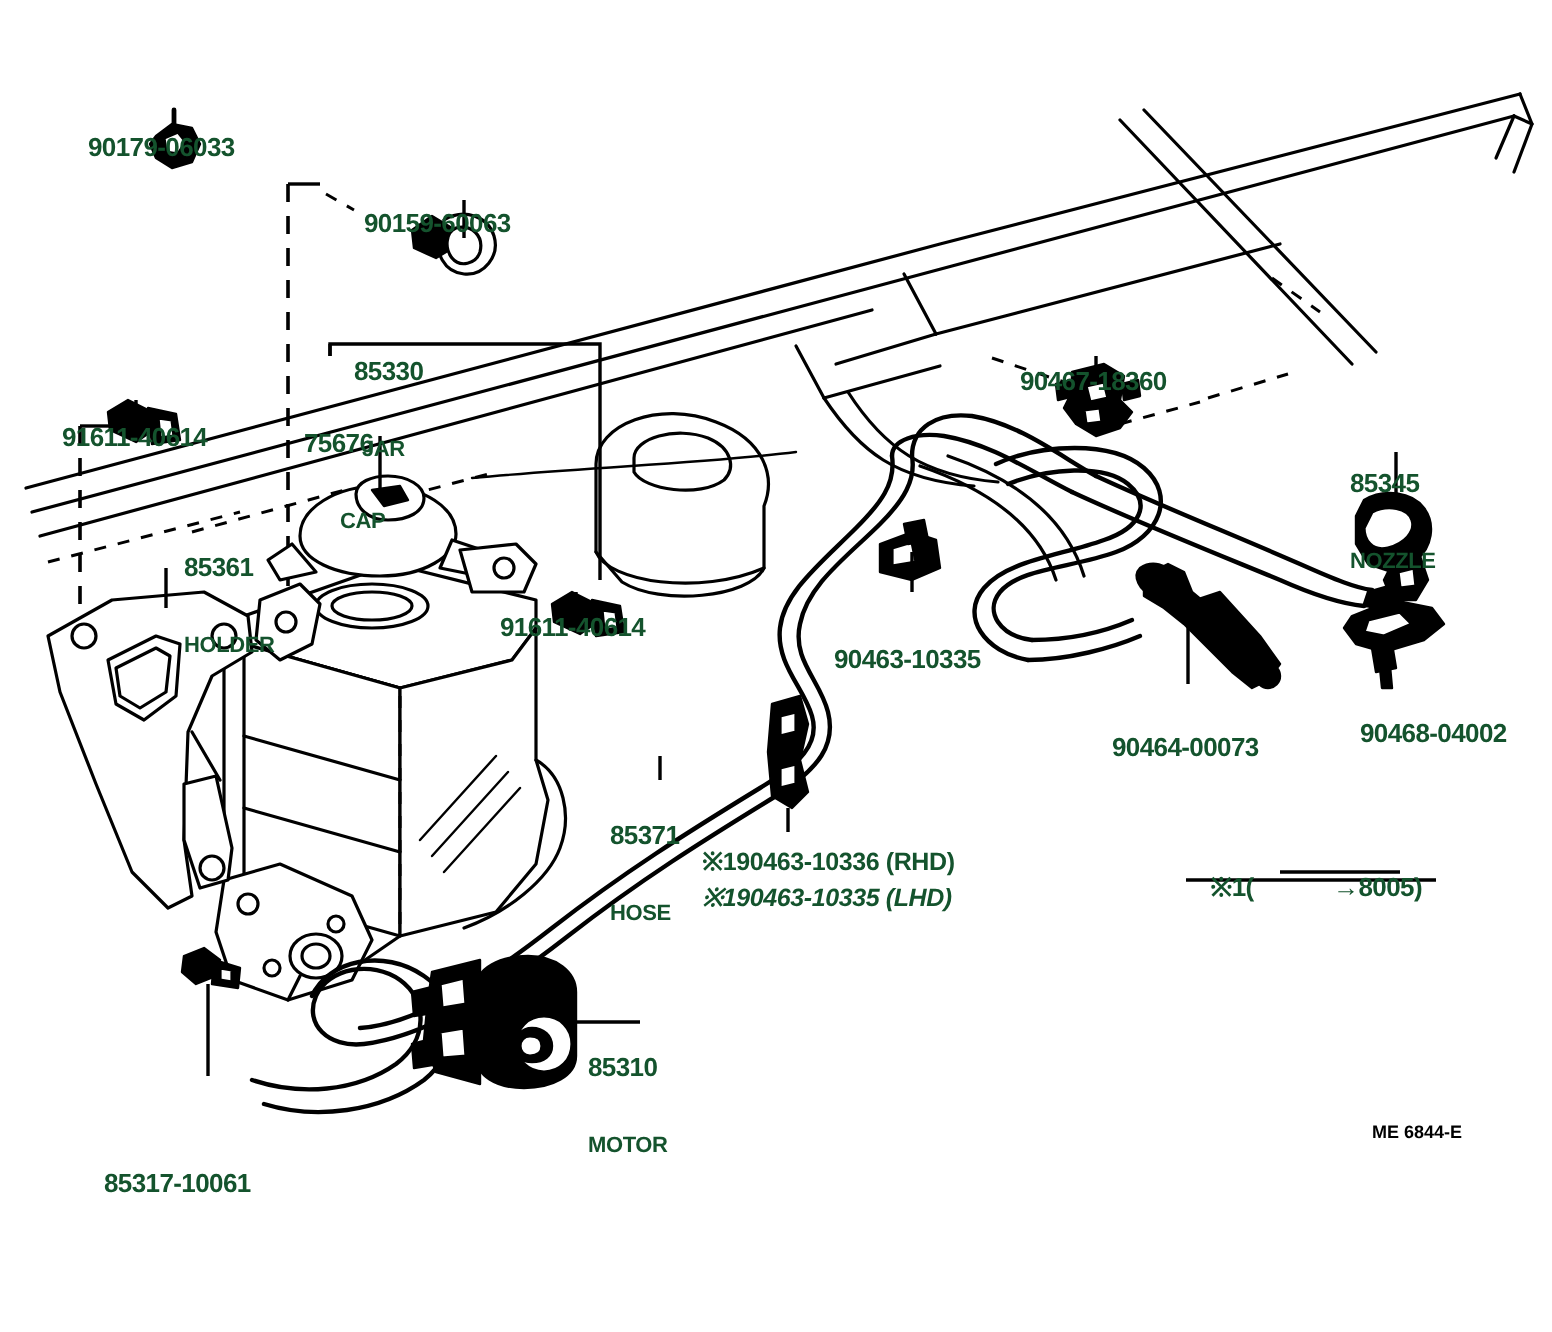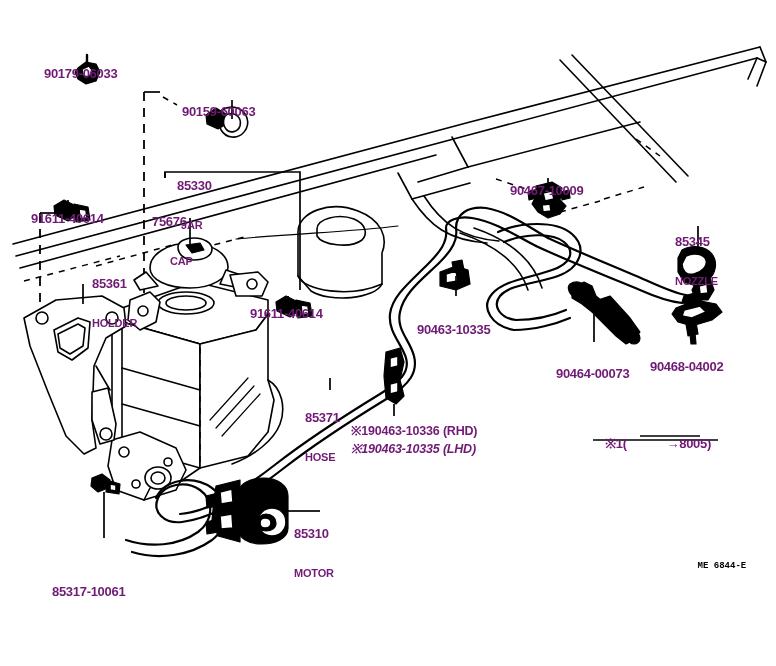--- a/index.html
+++ b/index.html
@@ -82,39 +82,38 @@
     fill: #ffffff;
     stroke: #000000;
     stroke-width: 1.6;
     stroke-linejoin: round;
   }
   .lbl {
     position: absolute;
     font-family: "Liberation Sans", sans-serif;
     font-weight: bold;
     font-size: 13px;
-    color: #701a75;
+    color: #14532d;
     white-space: pre;
     letter-spacing: -0.3px;
     line-height: 1.05;
   }
   .lbl-sub {
     font-size: 11px;
     letter-spacing: -0.2px;
   }
   .lbl-note {
     font-size: 12.5px;
     letter-spacing: -0.2px;
   }
   .lbl-foot {
     font-size: 9px;
     font-weight: bold;
     letter-spacing: 0px;
     color: #000000;
-    font-family: Liberation Mono, monospace;
   }
   .lbl-star {
     font-size: 13px;
     font-weight: bold;
   }
   .stack { display: block; }
 </style>
 </head>
 <body>
 
@@ -440,33 +439,33 @@
   <div class="lbl" style="left:305px; top:384px;">
     <span class="stack">85371</span>
     <span class="stack lbl-sub">HOSE</span>
   </div>
 
   <div class="lbl" style="left:417px; top:296px;">
     <span class="stack">90463-10335</span>
   </div>
 
   <div class="lbl" style="left:510px; top:157px;">
-    <span class="stack">90467-10009</span>
+    <span class="stack">90467-18360</span>
   </div>
 
   <div class="lbl" style="left:675px; top:208px;">
     <span class="stack">85345</span>
     <span class="stack lbl-sub">NOZZLE</span>
   </div>
 
   <div class="lbl" style="left:556px; top:340px;">
     <span class="stack">90464-00073</span>
   </div>
 
-  <div class="lbl" style="left:650px; top:333px;">
+  <div class="lbl" style="left:680px; top:333px;">
     <span class="stack">90468-04002</span>
   </div>
 
   <div class="lbl" style="left:294px; top:500px;">
     <span class="stack">85310</span>
     <span class="stack lbl-sub">MOTOR</span>
   </div>
 
   <div class="lbl" style="left:52px; top:558px;">
     <span class="stack">85317-10061</span>

